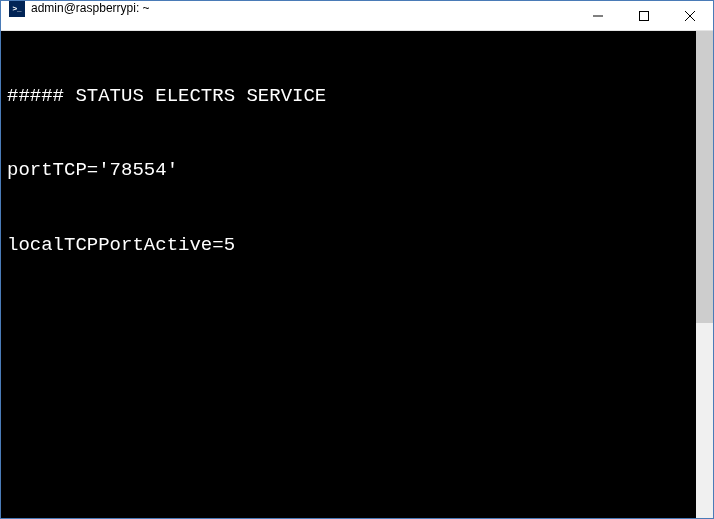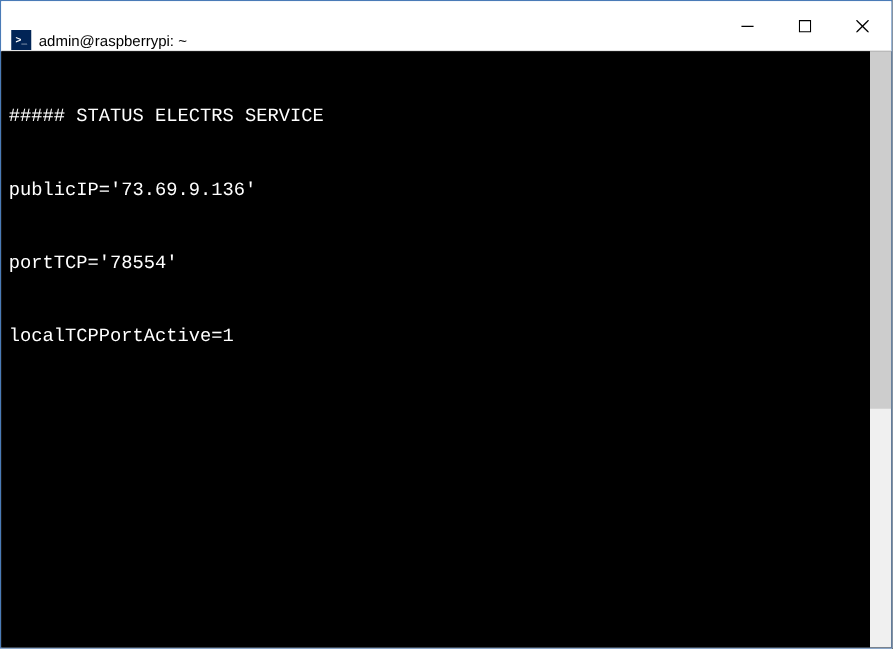--- a/index.html
+++ b/index.html
@@ -16,24 +16,24 @@
     }
     .window {
       width: 714px;
       height: 519px;
       background: #fff;
       border: 1px solid #4a7bb7;
       display: flex;
       flex-direction: column;
     }
     .title-bar {
-      height: 40px;
+      height: 30px;
       background: #ffffff;
       display: flex;
-      align-items: flex-end;
+      align-items: flex-start;
       padding: 0 0 0 8px;
       border-bottom: 1px solid #e5e5e5;
     }
     .title-icon {
       width: 16px;
       height: 16px;
       background: #012456;
       display: flex;
       align-items: center;
       justify-content: center;
@@ -73,21 +73,21 @@
       flex: 1;
       display: flex;
       background: #000;
       overflow: hidden;
     }
     .terminal {
       flex: 1;
       background: #000;
       color: #fff;
       font-family: Consolas, 'Courier New', monospace;
-      font-size: 15px;
+      font-size: 19px;
       line-height: 1.3;
       padding: 4px 6px;
       white-space: pre;
       overflow: hidden;
     }
     .terminal-line {
       display: block;
     }
     .scrollbar {
       width: 17px;
@@ -125,23 +125,22 @@
         <svg viewBox="0 0 10 10">
             <line x1="0" y1="0" x2="10" y2="10" stroke="#000" stroke-width="1"></line>
             <line x1="10" y1="0" x2="0" y2="10" stroke="#000" stroke-width="1"></line>
           </svg>
       </div>
     </div>
   </div>
   <div class="terminal-container">
     <div class="terminal">
       <span class="terminal-line">##### STATUS ELECTRS SERVICE</span>
-      <span class="terminal-line">publicIP='73.69.9.136'</span>
       <span class="terminal-line">portTCP='78554'</span>
-      <span class="terminal-line">localTCPPortActive=1</span>
+      <span class="terminal-line">localTCPPortActive=5</span>
       
       
       
       
       
       
       
       
       
       

